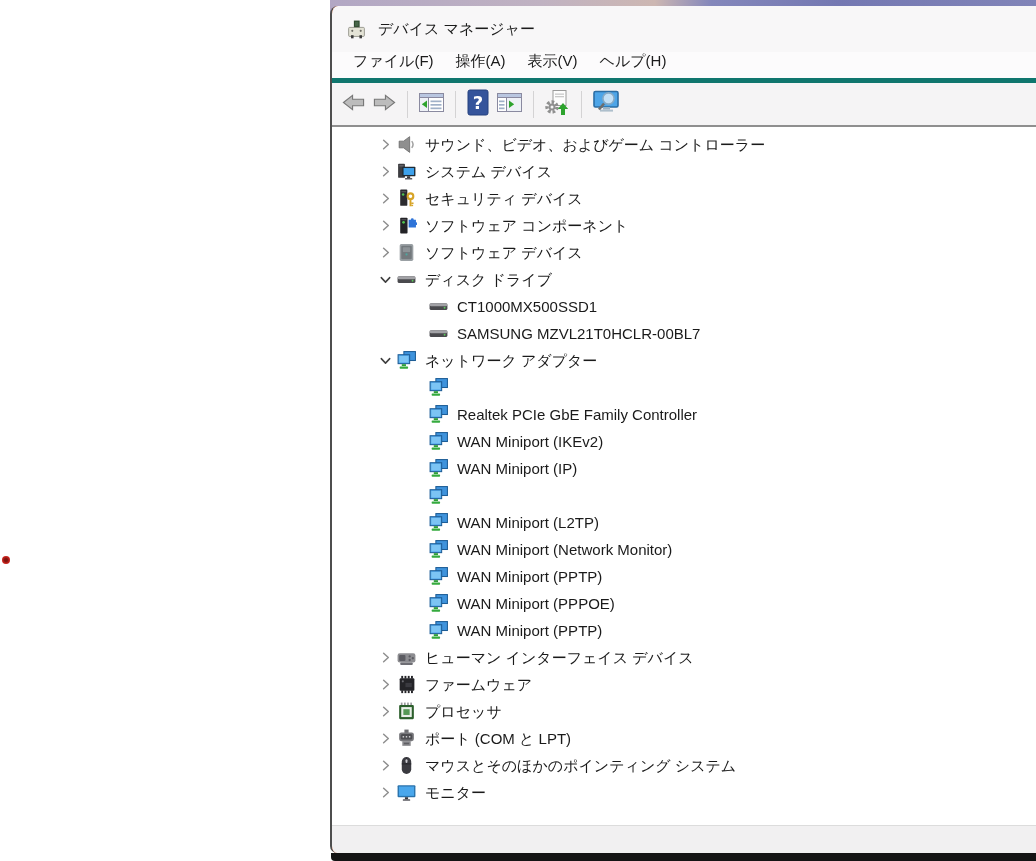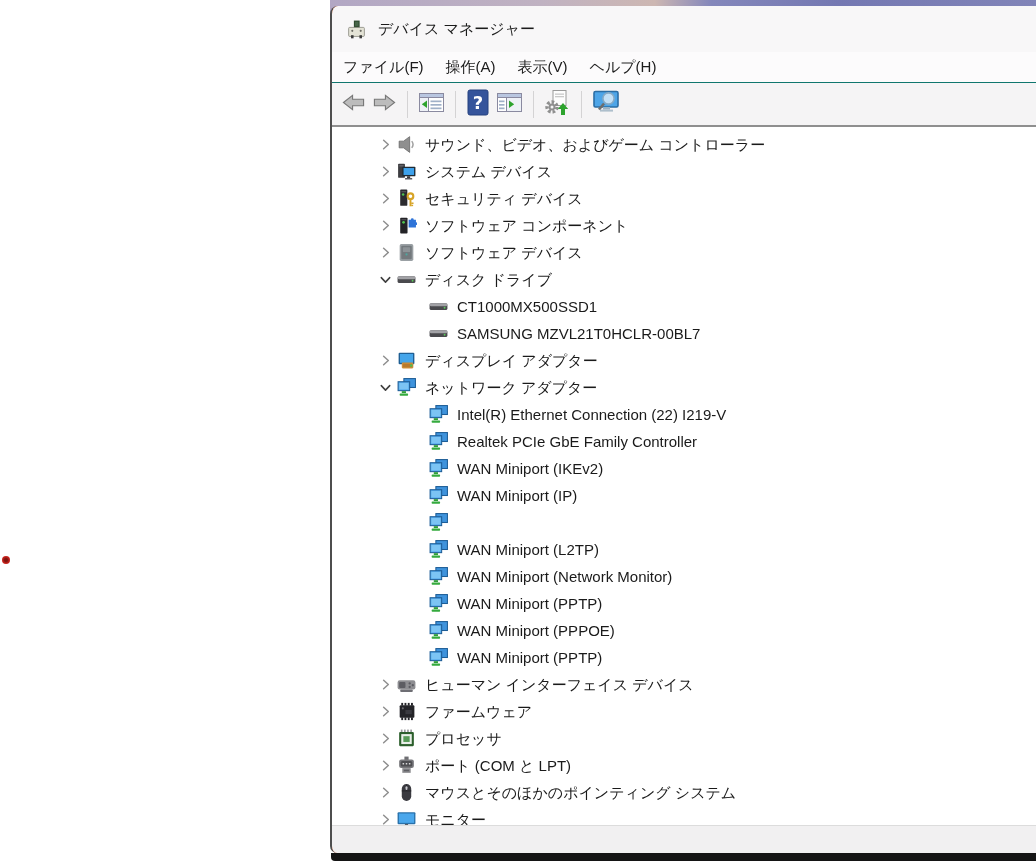--- a/index.html
+++ b/index.html
@@ -21,22 +21,22 @@
     border-top-left-radius:8px; border-bottom-left-radius:7px; overflow:hidden; }
 
   .bottom-strip { position:absolute; left:331px; top:853px; width:705px; height:8px;
     background:var(--bottom-strip,#141414); border-bottom-left-radius:4px; }
 
   .titlebar { height:46px; display:flex; align-items:center; padding-left:14px;
     background:var(--titlebar-bg,#f8f7f8); }
   .titlebar .app-icon { width:21px; height:21px; flex:0 0 auto; }
   .titlebar .title-text { margin-left:11px; font-size:15px; color:#1b1b1b; }
 
-  .menubar { height:31px; background:var(--menubar-bg,#fcfbfc); display:flex; align-items:center;
-    border-bottom:1px solid #0f766e; }
+  .menubar { height:31px; background:var(--menubar-bg,#fcfbfc); display:flex; align-items:flex-start;
+    padding-left:10px; border-bottom:5px solid #0f766e; }
   .menu-item { padding:0 11px; font-size:15px; color:#1b1b1b; cursor:default; }
 
   .toolbar { height:44px; background:var(--toolbar-bg,#f5f4f5); display:flex; align-items:center;
     padding-left:6px; border-bottom:2px solid var(--toolbar-border,#8f8f8f); }
   .tb-btn { height:34px; min-width:30px; display:flex; align-items:center; justify-content:center;
     padding:2px 3px; }
   .tb-sep { width:1px; height:27px; background:#d4d3d4; margin:0 7px; }
 
   .tree { height:698px; background:var(--tree-bg,#ffffff); overflow:hidden; padding-top:4px; }
   .tree-row { height:27px; display:flex; align-items:center; font-size:15px; color:#1a1a1a;
@@ -259,37 +259,20 @@
             <rect x="1.5" y="7" width="17" height="6.4" rx="1.6" fill="#4a4a4e"></rect>
             <rect x="1.5" y="7" width="17" height="2.7" rx="1.3" fill="#a2a2a6"></rect>
             <circle cx="15.8" cy="11.2" r="0.9" fill="#59c659"></circle>
           </svg>
         </span>
         <span class="node-label">SAMSUNG MZVL21T0HCLR-00BL7</span>
       </div>
       <div class="tree-row lvl1">
         <span class="chevron">
           <svg width="15" height="15" viewBox="0 0 16 16">
-            <polyline points="6,3.5 11,8 6,12.5" fill="none" stroke="#8f8f8f" stroke-width="1.6" stroke-linecap="round" stroke-linejoin="round"></polyline>
-          </svg>
-        </span>
-        <span class="node-icon">
-          <svg viewBox="0 0 20 20">
-            <rect x="2.5" y="2.5" width="15" height="11" rx="1" fill="#1f5f93"></rect>
-            <rect x="3.8" y="3.8" width="12.4" height="8.4" fill="#44a5ea"></rect>
-            <rect x="5.5" y="12" width="11" height="5.5" rx="1" fill="#d2913c"></rect>
-            <rect x="6.5" y="13" width="9" height="3.5" fill="#b87a2e"></rect>
-            <circle cx="14.5" cy="14.8" r="1.2" fill="#4fc24f"></circle>
-          </svg>
-        </span>
-        <span class="node-label">ディスプレイ アダプター</span>
-      </div>
-      <div class="tree-row lvl1">
-        <span class="chevron">
-          <svg width="15" height="15" viewBox="0 0 16 16">
             <polyline points="3.5,6 8,10.8 12.5,6" fill="none" stroke="#3f3f3f" stroke-width="1.6" stroke-linecap="round" stroke-linejoin="round"></polyline>
           </svg>
         </span>
         <span class="node-icon">
           <svg viewBox="0 0 20 20">
             <rect x="7.5" y="1.5" width="11" height="8.5" fill="#3f93dc" stroke="#1d5d96"></rect>
             <rect x="2" y="4.5" width="11" height="8.5" fill="#54aaec" stroke="#1d5d96"></rect>
             <rect x="3.2" y="5.7" width="8.6" height="6.1" fill="#7cc4f4"></rect>
             <rect x="5.5" y="13.5" width="4" height="1.8" fill="#2f9e38"></rect>
             <rect x="3.5" y="15.6" width="8" height="2.2" rx="0.6" fill="#35aa3e"></rect>
@@ -300,21 +283,20 @@
       <div class="tree-row lvl2">
         <span class="node-icon">
           <svg viewBox="0 0 20 20">
             <rect x="7.5" y="1.5" width="11" height="8.5" fill="#3f93dc" stroke="#1d5d96"></rect>
             <rect x="2" y="4.5" width="11" height="8.5" fill="#54aaec" stroke="#1d5d96"></rect>
             <rect x="3.2" y="5.7" width="8.6" height="6.1" fill="#7cc4f4"></rect>
             <rect x="5.5" y="13.5" width="4" height="1.8" fill="#2f9e38"></rect>
             <rect x="3.5" y="15.6" width="8" height="2.2" rx="0.6" fill="#35aa3e"></rect>
           </svg>
         </span>
-        <span class="node-label">Intel(R) Ethernet Connection (22) I219-V</span>
       </div>
       <div class="tree-row lvl2">
         <span class="node-icon">
           <svg viewBox="0 0 20 20">
             <rect x="7.5" y="1.5" width="11" height="8.5" fill="#3f93dc" stroke="#1d5d96"></rect>
             <rect x="2" y="4.5" width="11" height="8.5" fill="#54aaec" stroke="#1d5d96"></rect>
             <rect x="3.2" y="5.7" width="8.6" height="6.1" fill="#7cc4f4"></rect>
             <rect x="5.5" y="13.5" width="4" height="1.8" fill="#2f9e38"></rect>
             <rect x="3.5" y="15.6" width="8" height="2.2" rx="0.6" fill="#35aa3e"></rect>
           </svg>

